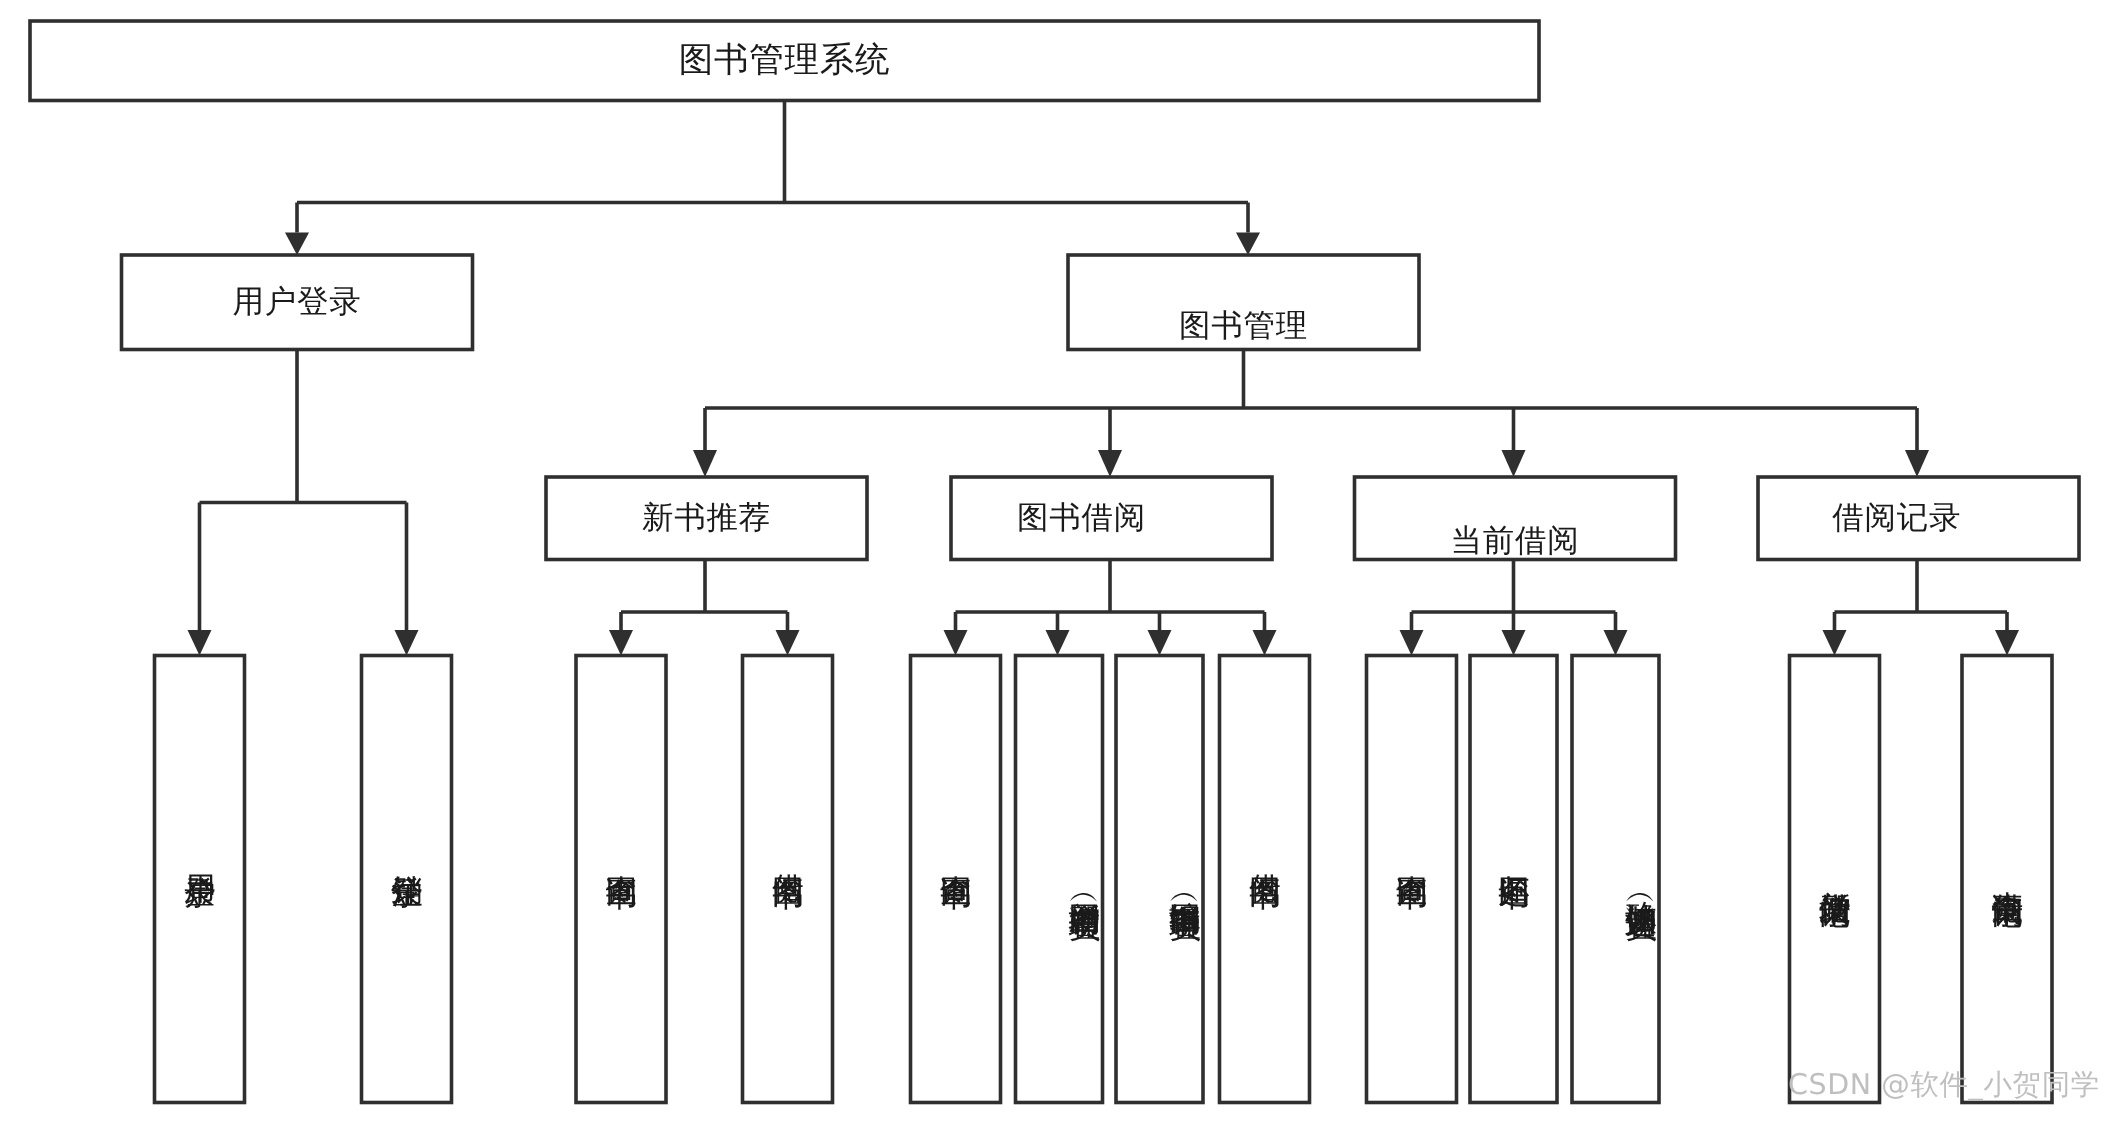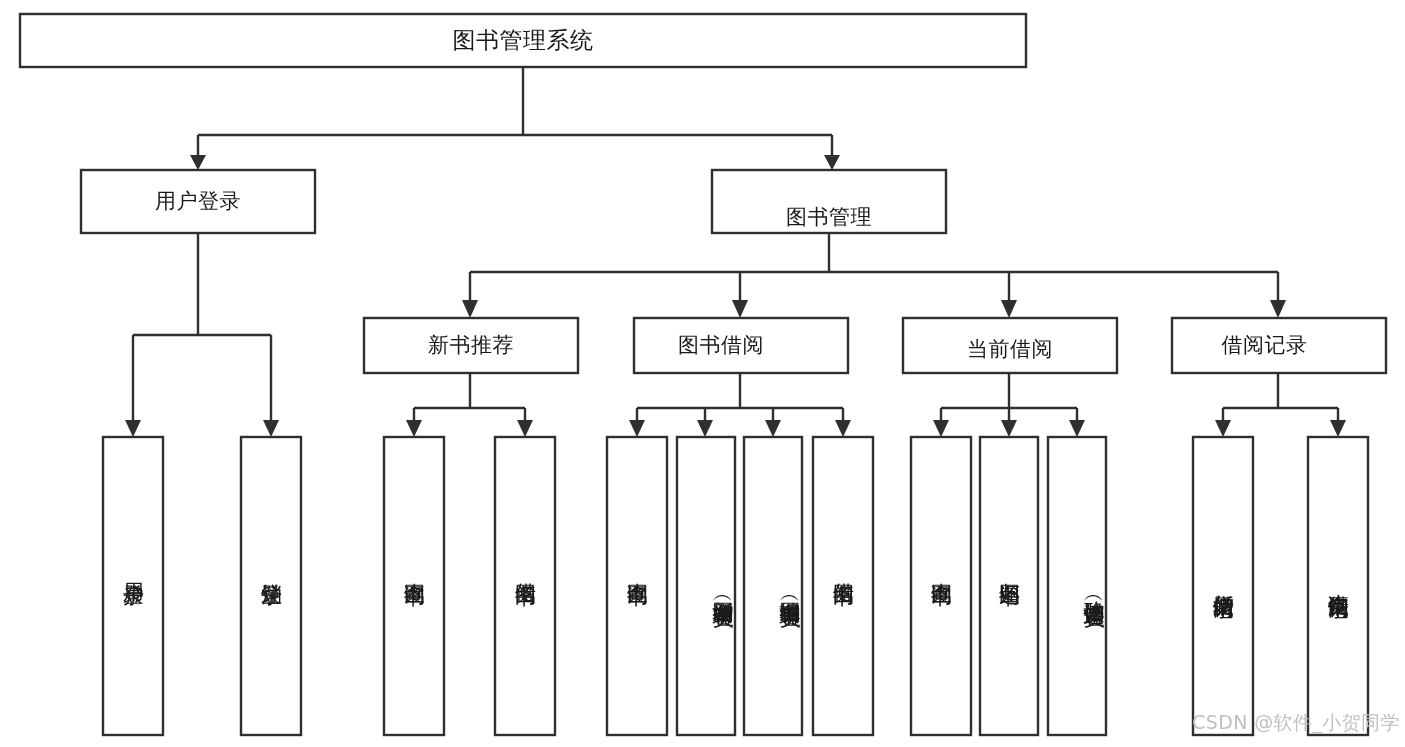--- a/index.html
+++ b/index.html
@@ -151,21 +151,21 @@
 
   </svg>
 
   <div class="node-label-h" style="left:20px; top:14px; width:1006px; height:53px; font-size:23px;">图书管理系统</div>
 
   <div class="node-label-h" style="left:81px; top:170px; width:234px; height:63px;">用户登录</div>
   <div class="node-label-h" style="left:712px; top:170px; width:234px; height:63px;margin-top:16px;">图书管理</div>
 
   <div class="node-label-h" style="left:364px; top:318px; width:214px; height:55px;">新书推荐</div>
   <div class="node-label-h" style="left:634px; top:318px; width:174px; height:55px;">图书借阅</div>
-  <div class="node-label-h" style="left:903px; top:322px; width:214px; height:55px;">当前借阅</div>
+  <div class="node-label-h" style="left:903px; top:333px; width:214px; height:55px;">当前借阅</div>
   <div class="node-label-h" style="left:1172px; top:318px; width:185px; height:55px;">借阅记录</div>
 
   <div class="node-label-v align-center" style="left:103px; top:445px; width:60px; height:245px;">用户登录</div>
   <div class="node-label-v align-center" style="left:241px; top:445px; width:60px; height:245px;">注销登录</div>
 
   <div class="node-label-v align-center" style="left:384px; top:445px; width:60px; height:245px;">查询图书</div>
   <div class="node-label-v align-center" style="left:495px; top:445px; width:60px; height:245px;">借阅图书</div>
 
   <div class="node-label-v align-center" style="left:607px; top:445px; width:60px; height:245px;">查询图书</div>
   <div class="node-label-v align-top" style="left:677px; top:444px; width:58px; height:288px;">新增图书（管理员）</div>

